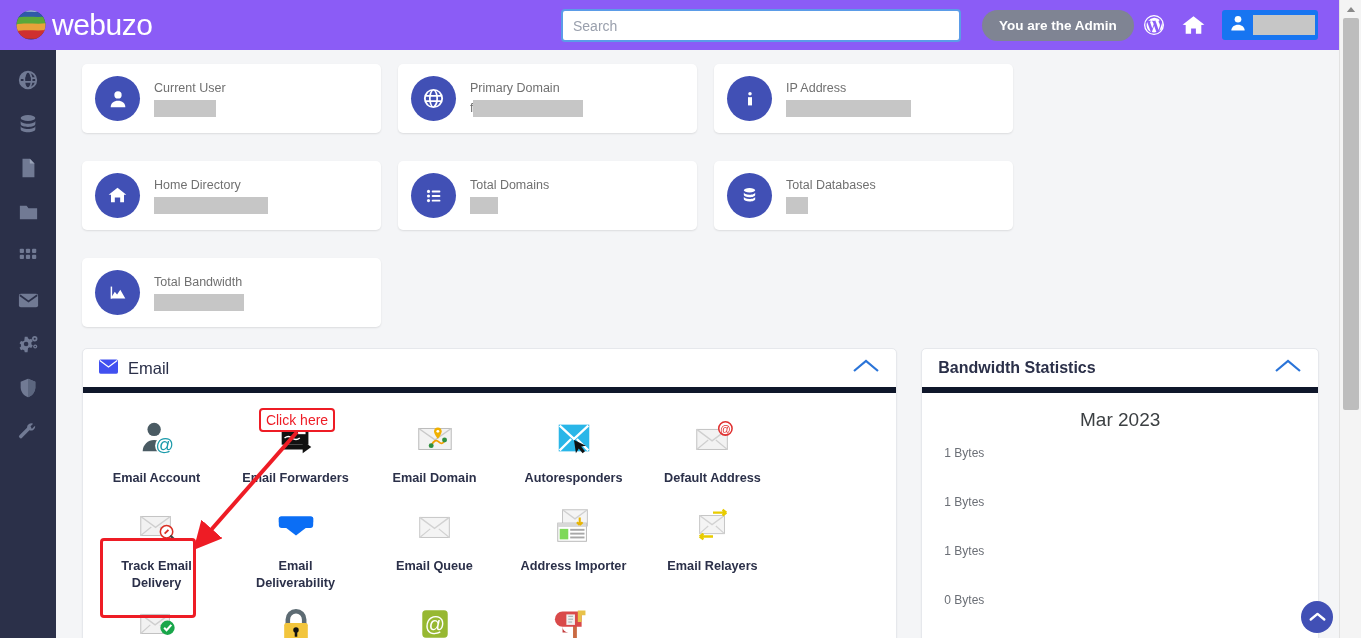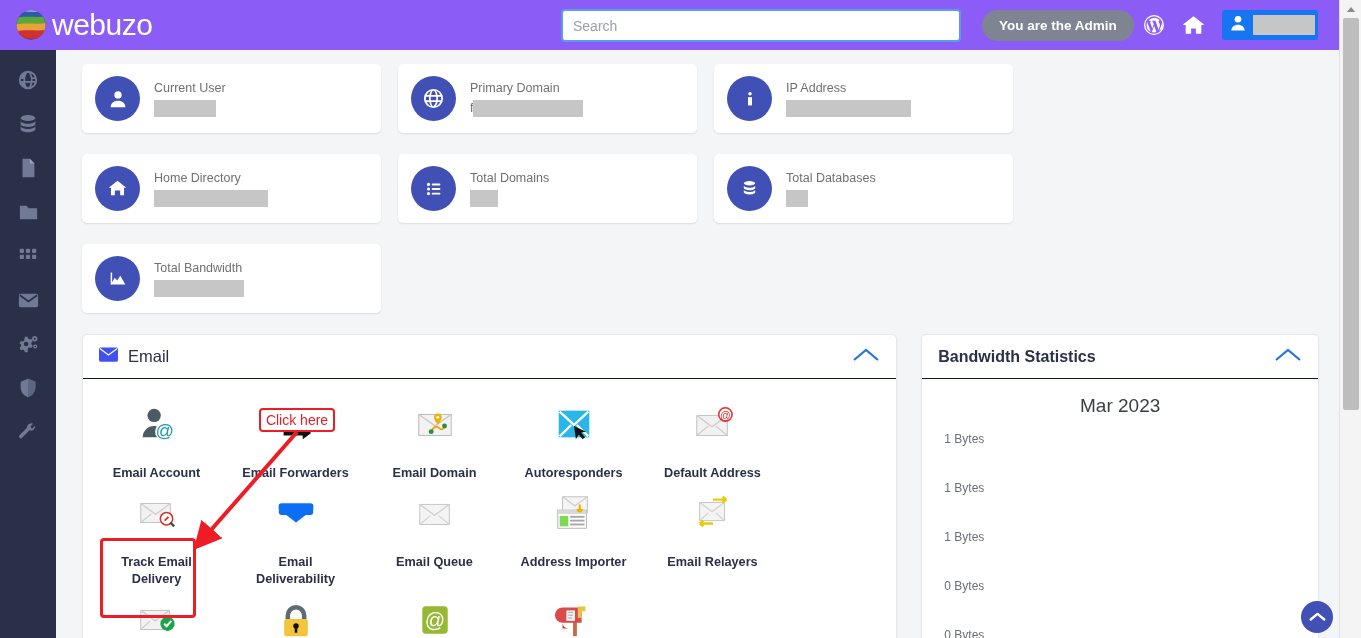--- a/index.html
+++ b/index.html
@@ -75,21 +75,21 @@
   
   .main {
     position: absolute; top: 50px; left: 56px;
     width: 1283px; height: 588px;
     background: #f4f5f7;
     overflow: hidden;
     padding: 14px 20px 0 26px;
   }
 
   
-  .stats { display: flex; flex-wrap: wrap; gap: 21px 17px; }
+  .stats { display: flex; flex-wrap: wrap; gap: 28px 17px; }
   .stat-card {
     width: 299px; height: 69px;
     background: #fff; border-radius: 5px;
     box-shadow: 0 1px 2px rgba(0,0,0,.10);
     display: flex; align-items: center; padding-left: 13px;
   }
   .stat-icon {
     width: 45px; height: 45px; border-radius: 50%;
     background: #4150b5; flex: 0 0 45px;
     display: flex; align-items: center; justify-content: center;
@@ -101,39 +101,39 @@
 
   
   .panels { display: flex; gap: 24px; margin-top: 21px; align-items: flex-start; }
   .panel {
     background: #fff; border: 1px solid #e6e8ec; border-radius: 5px;
     box-shadow: 0 1px 2px rgba(0,0,0,.06);
   }
   .panel-email { width: 820px; }
   .panel-bw { width: 400px; height: 372px; }
   .panel-head {
-    height: 44px; border-bottom: 1px solid #0f172a;
+    height: 44px; border-bottom: 6px solid #0f172a;
     display: flex; align-items: center; padding: 0 16px;
     justify-content: space-between;
   }
   .panel-head-l { display: flex; align-items: center; gap: 10px; }
   .panel-title { font-size: 16.5px; color: #2b3049; }
   .panel-title.bold { font-weight: bold; font-size: 16px; }
   .chev { cursor: pointer; }
 
   .tiles { display: flex; flex-wrap: wrap; padding: 14px 4px 14px 4px; }
   .tile {
     width: 139px; min-height: 88px;
     display: flex; flex-direction: column; align-items: center;
     cursor: pointer; padding-top: 8px;
     position: relative;
   }
   .tile-ico { height: 44px; display: flex; align-items: flex-end; justify-content: center; }
   .tile-lbl {
-    margin-top: 20px; font-size: 12.7px; font-weight: bold;
+    margin-top: 11px; font-size: 12.7px; font-weight: bold;
     color: #2b3049; text-align: center; line-height: 17px; width: 110px;
   }
 
   
   .chart-area { position: relative; height: 326px; padding-top: 16px; }
   .chart-title { text-align: center; font-size: 19px; color: #3c4043; }
   .yaxis { position: absolute; left: 22px; top: 60px; width: 360px; }
   .ytick { height: 49px; font-size: 12px; color: #6b6f76; position: relative; }
   .ytick span { position: absolute; top: -7px; left: 0; }
 

